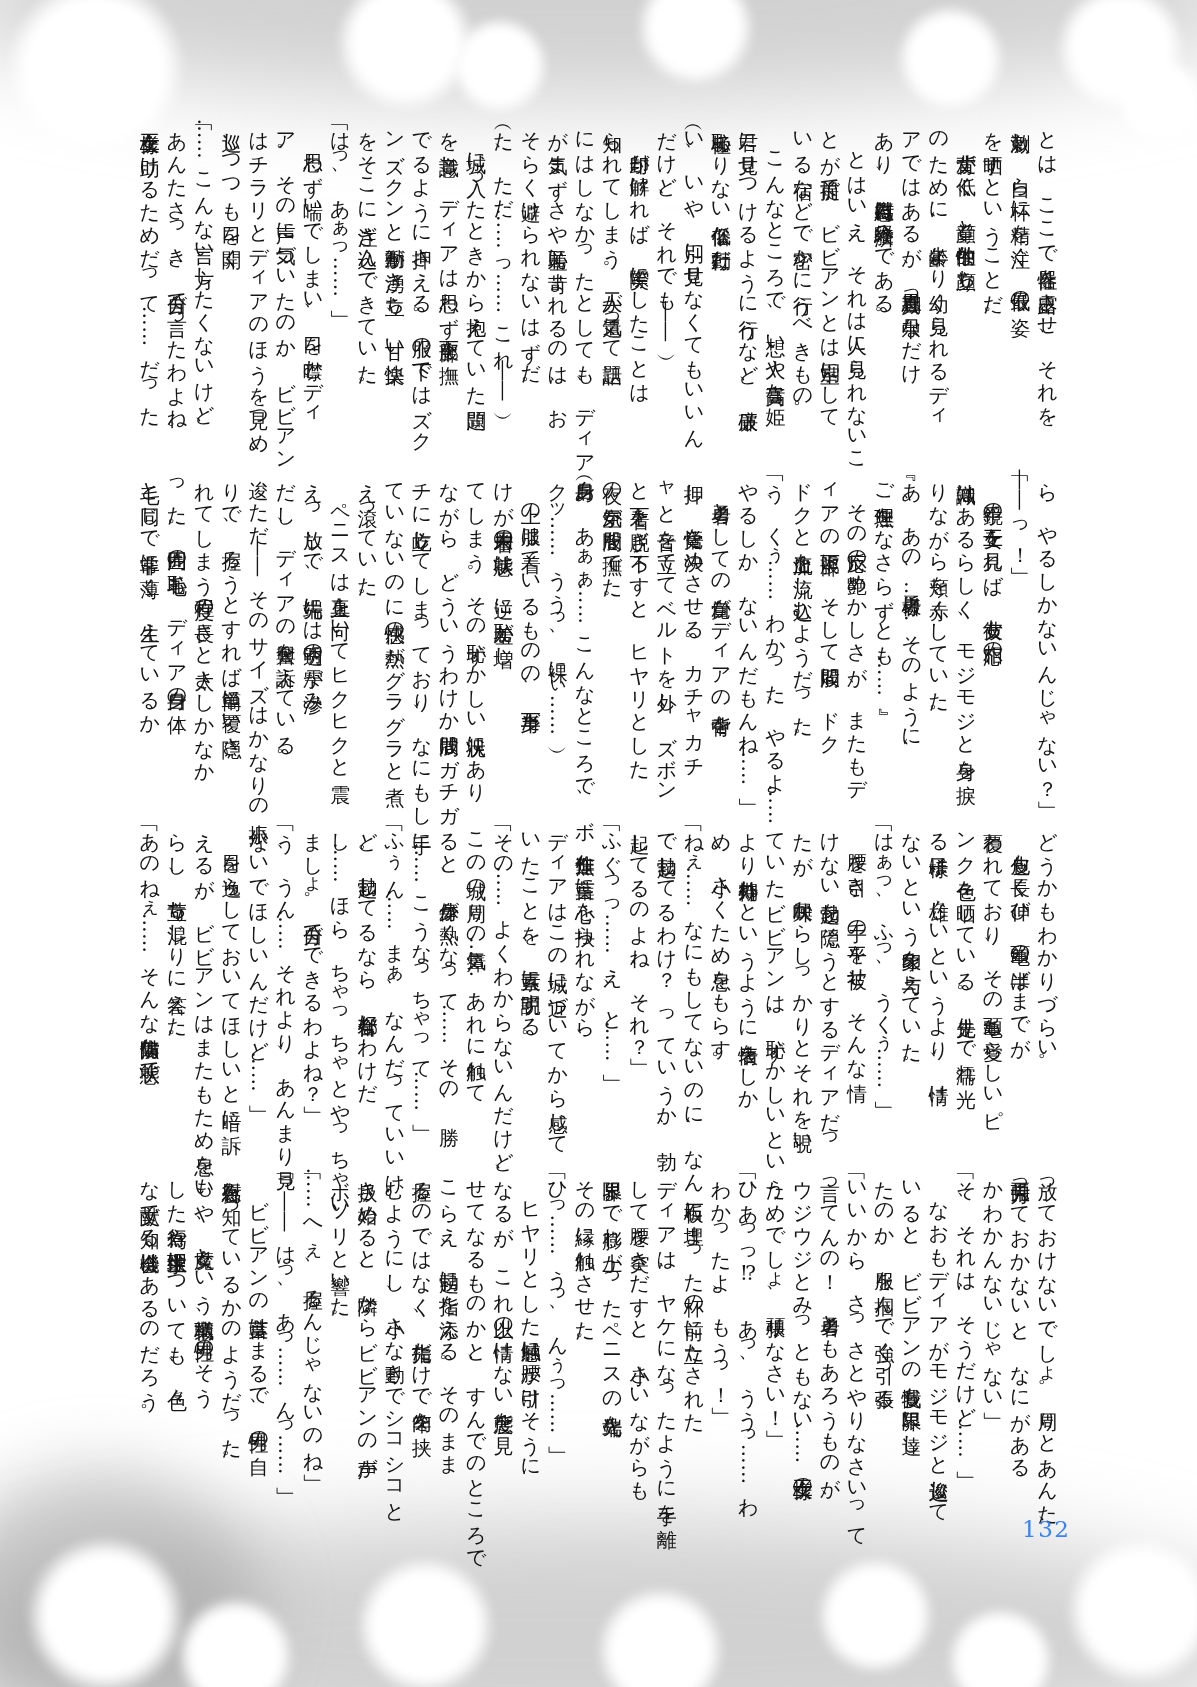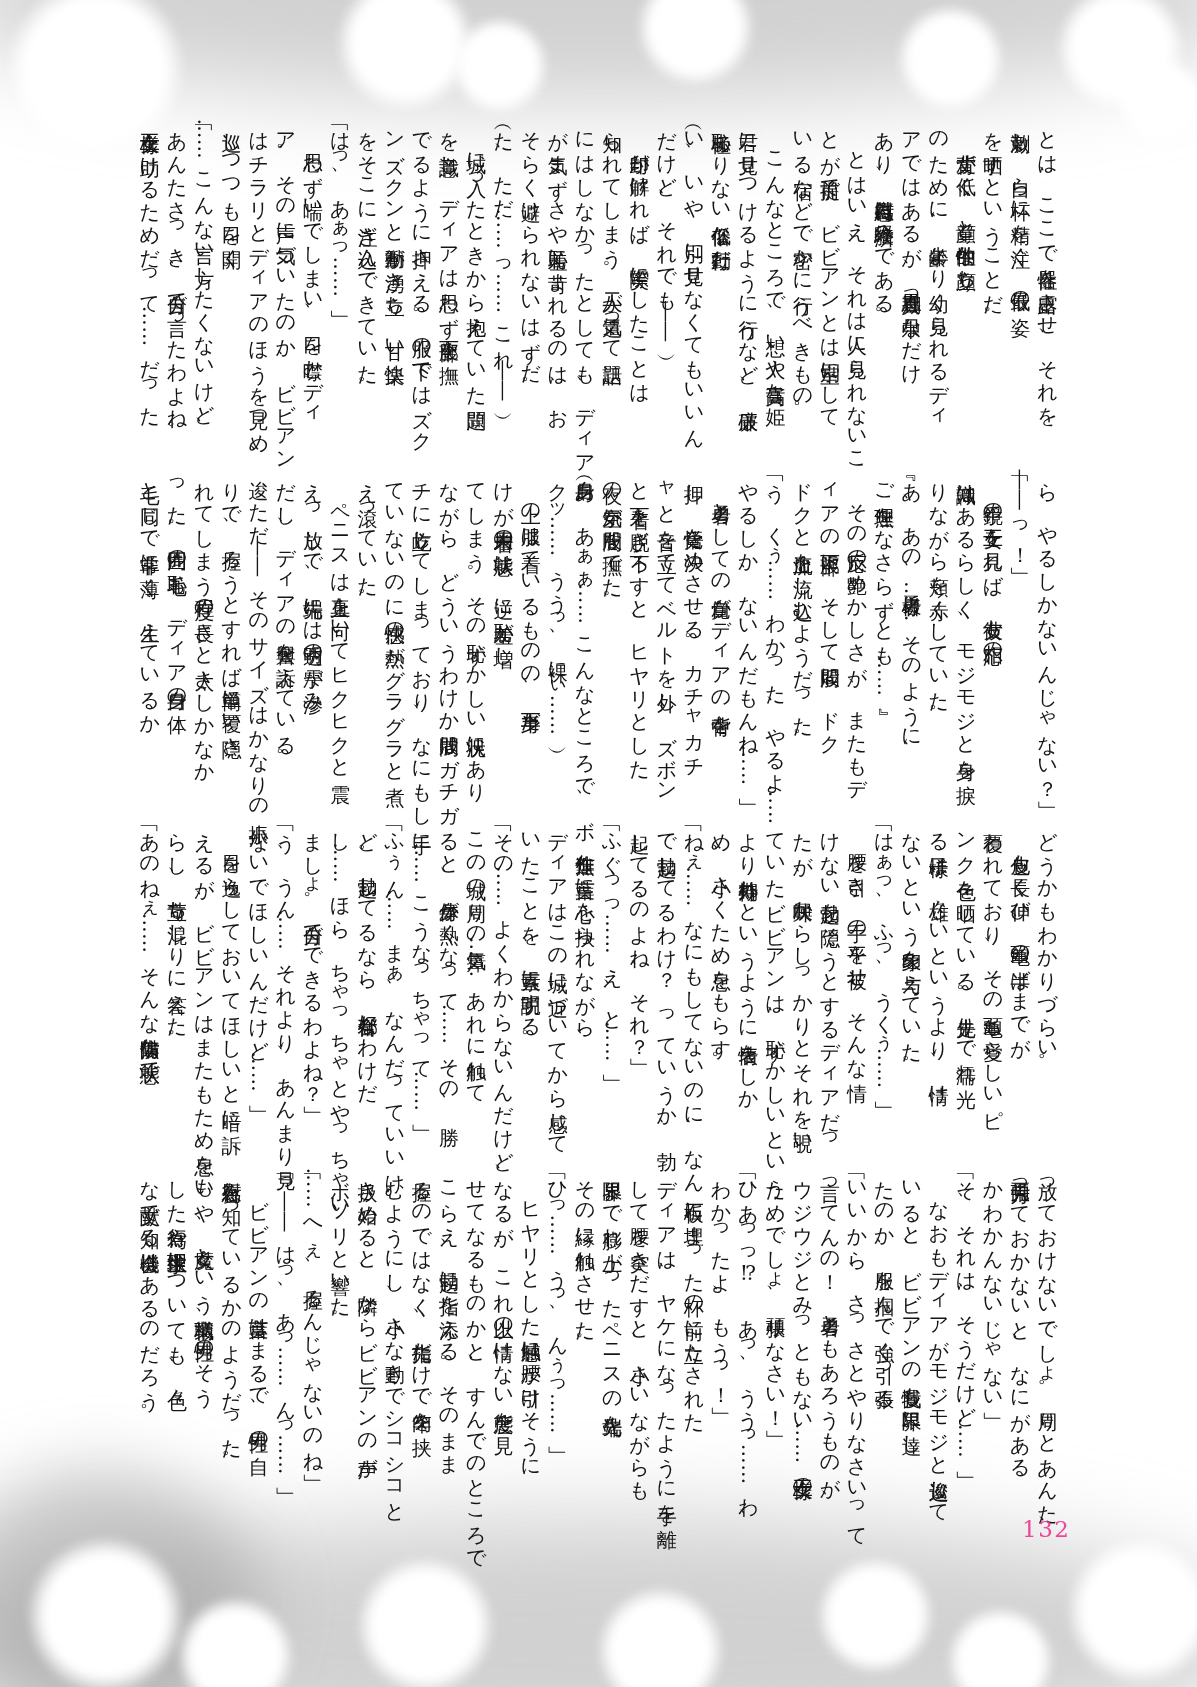--- a/index.html
+++ b/index.html
@@ -62,21 +62,21 @@
   .row2 { top: 469px; }
   .row3 { top: 819px; }
   .row4 { top: 1167px; }
 
   .page-number {
     position: absolute;
     left: 1022px;
     top: 1516px;
     font-size: 23px;
     letter-spacing: 1.5px;
-    color: #ec4899;
+    color: #3b82f6;
   }
 </style>
 </head>
 <body>
 
 <div class="page">
 
   <div class="blob gband gb-top"></div>
   <div class="blob gband gb-bottom"></div>
   <div class="blob gb-corner"></div>

